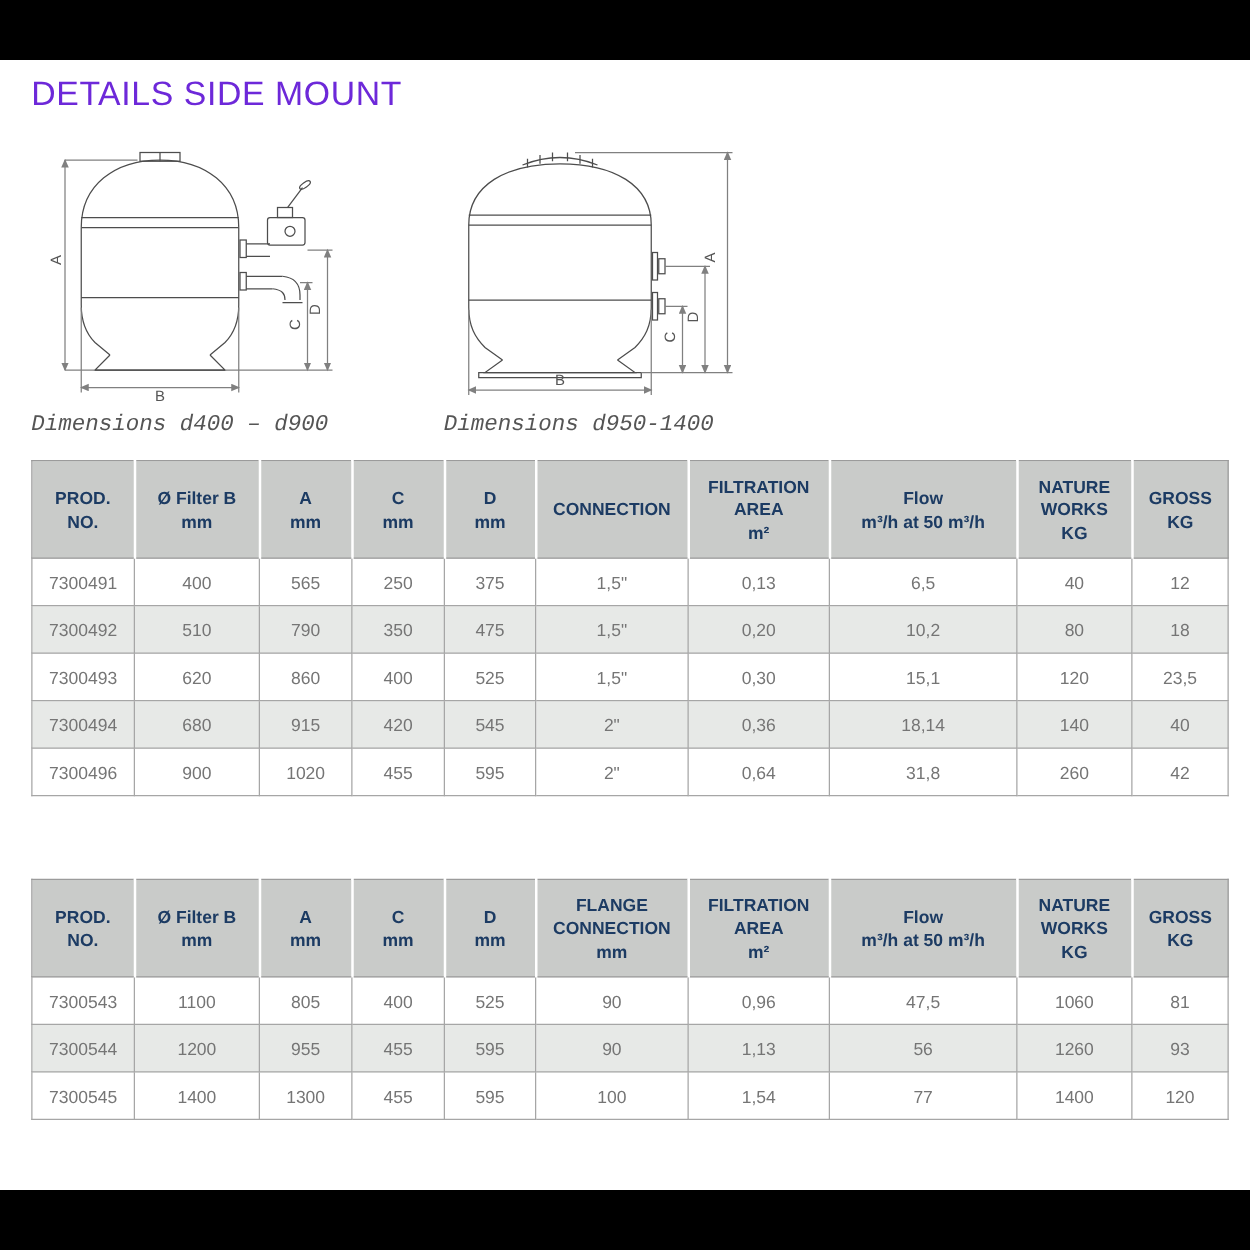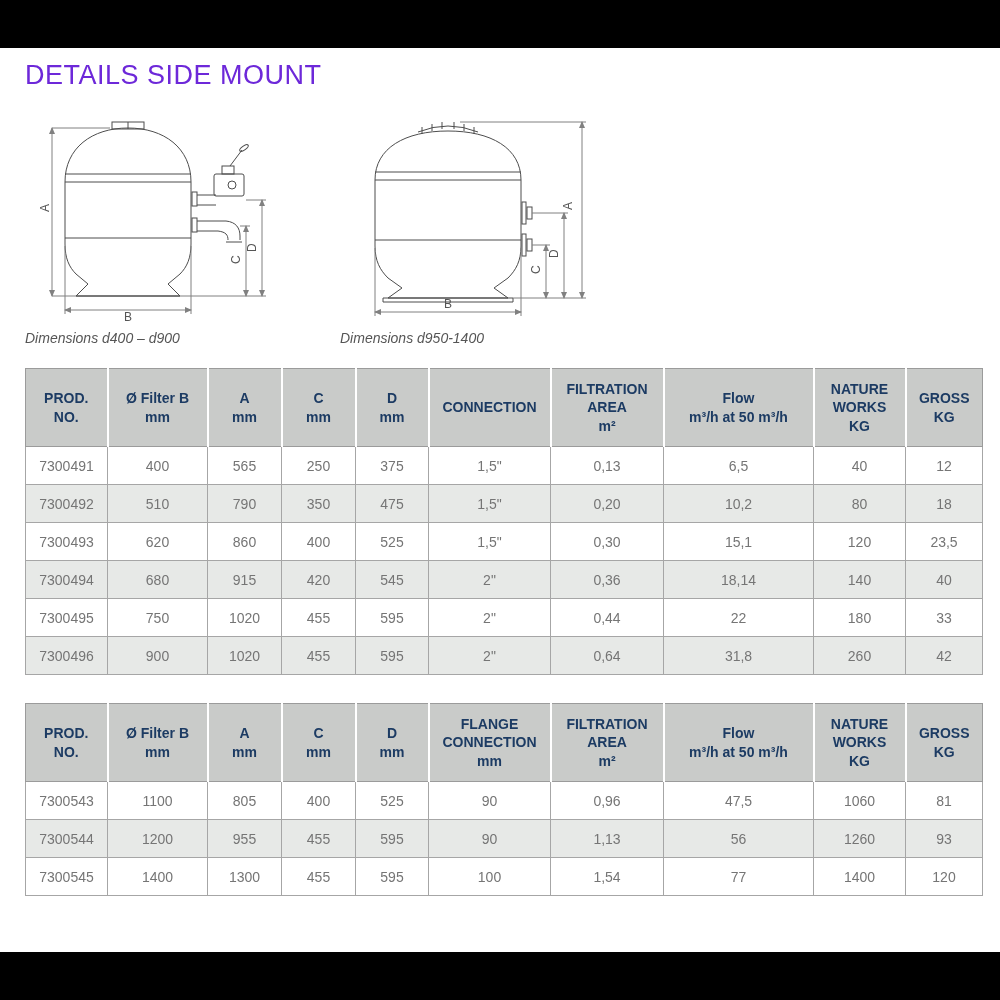--- a/index.html
+++ b/index.html
@@ -12,24 +12,24 @@
   .bar.bottom{top:952px;height:48px;}
   .page-title{
     position:absolute;left:25px;top:60px;font-size:27px;font-weight:400;
     color:#6d28d9;letter-spacing:0.5px;
   }
   .diagram{position:absolute;top:118px;}
   .diagram.d1{left:40px;width:245px;height:204px;}
   .diagram.d2{left:350px;width:250px;height:204px;}
   .diagram svg{display:block;}
   .caption{
-    position:absolute;top:330px;font-size:14px;font-style:italic;color:#555;
+    position:absolute;top:330px;font-size:18px;font-style:italic;color:#555;font-family:Liberation Mono, monospace;
   }
   .caption.c1{left:25px;}
-  .caption.c2{left:340px;}
+  .caption.c2{left:355px;}
   .tbl-wrap{position:absolute;left:25px;width:957px;}
   .tbl-wrap.t1{top:368px;}
   .tbl-wrap.t2{top:703px;}
   table{border-collapse:collapse;width:957px;table-layout:fixed;border-radius:22px;}
   th{
     background:#c9cbc9;color:#1c3b63;font-weight:bold;font-size:14px;
     line-height:1.3;text-align:center;vertical-align:middle;
     border:1px solid #9b9b9b;white-space:pre-line;height:78px;padding:2px 3px;
     box-sizing:border-box;
   }
@@ -240,32 +240,20 @@
           <td>915</td>
           <td>420</td>
           <td>545</td>
           <td>2"</td>
           <td>0,36</td>
           <td>18,14</td>
           <td>140</td>
           <td>40</td>
         </tr>
         <tr>
-          <td>7300495</td>
-          <td>750</td>
-          <td>1020</td>
-          <td>455</td>
-          <td>595</td>
-          <td>2"</td>
-          <td>0,44</td>
-          <td>22</td>
-          <td>180</td>
-          <td>33</td>
-        </tr>
-        <tr>
           <td>7300496</td>
           <td>900</td>
           <td>1020</td>
           <td>455</td>
           <td>595</td>
           <td>2"</td>
           <td>0,64</td>
           <td>31,8</td>
           <td>260</td>
           <td>42</td>

